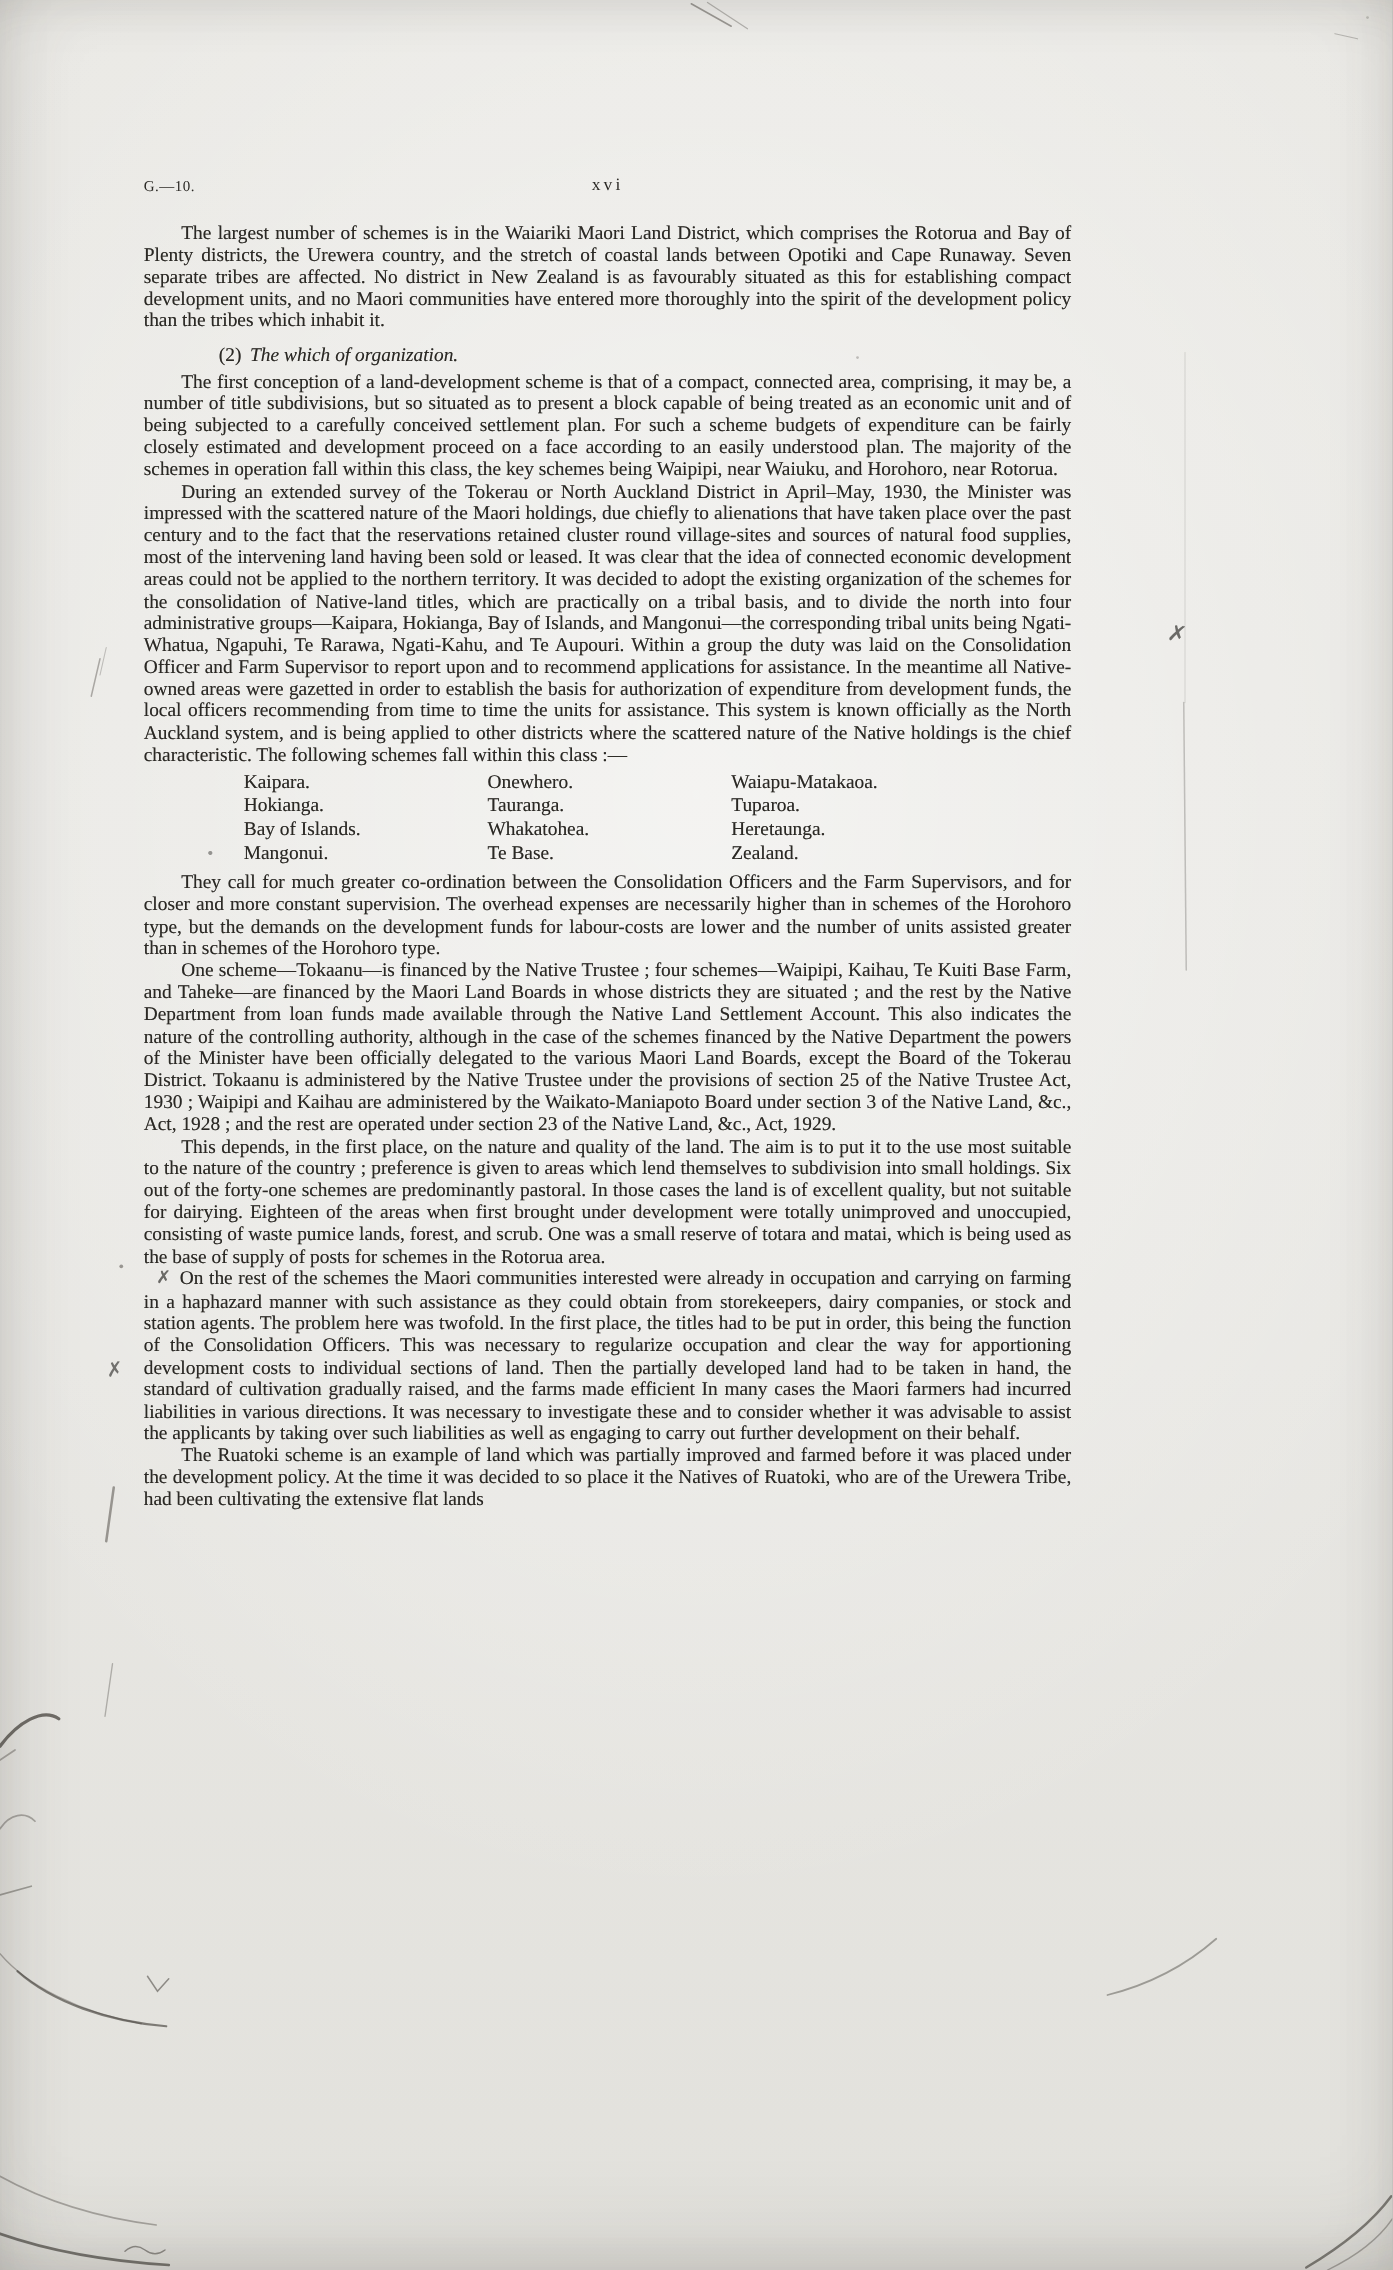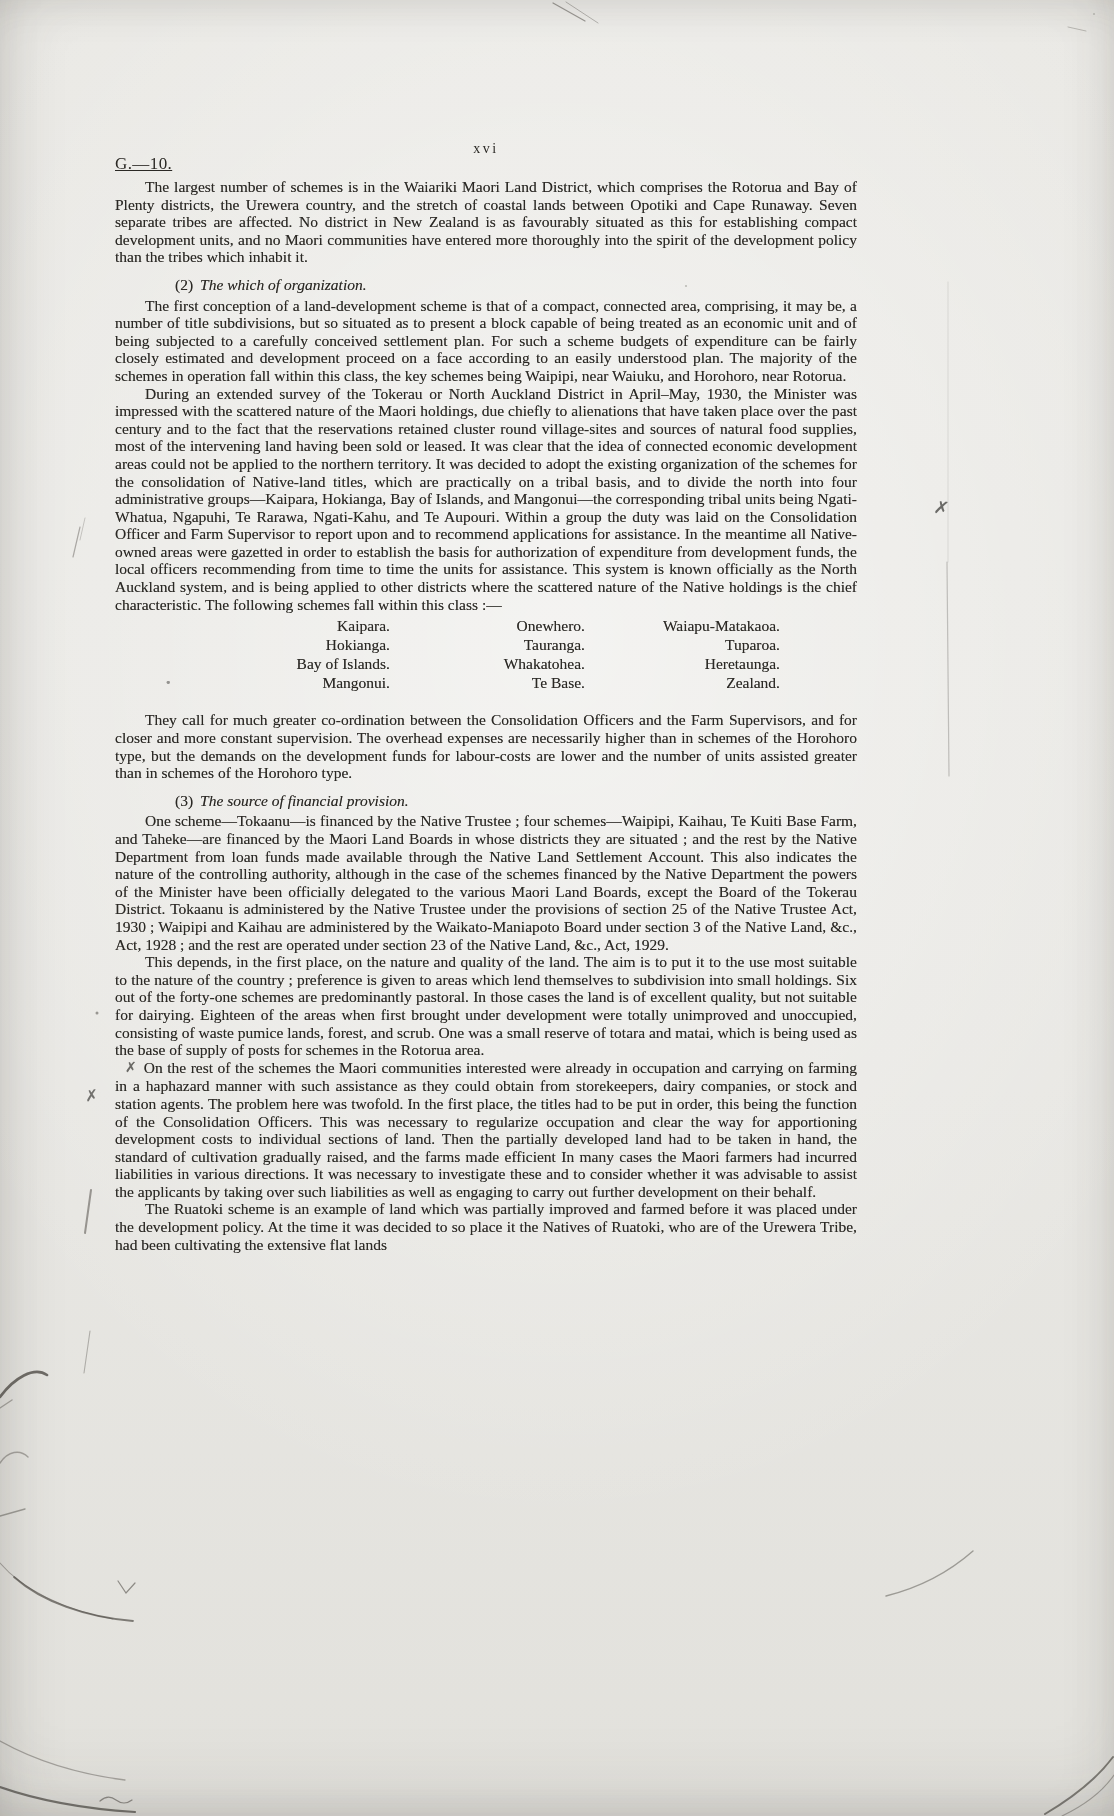--- a/index.html
+++ b/index.html
@@ -22,36 +22,36 @@
       inset 0 30px 60px -40px rgba(60,55,48,.10);
     font-family: "Liberation Serif", "DejaVu Serif", serif;
     color: #2b2925;
   }
 
   .artifacts { position: absolute; left: 0; top: 0; pointer-events: none; }
 
   .content { position: absolute; left: 115px; top: 138px; width: 742px; }
 
   .header { position: relative; height: 26px; }
-  .doc-ref { position: absolute; left: 0; top: 16px; font-size: 17px; letter-spacing: .4px; text-decoration: underline; }
+  .doc-ref { position: absolute; left: 0; top: 4px; font-size: 12px; letter-spacing: .4px; }
   .page-num { position: absolute; left: 50%; top: 3px; transform: translateX(-50%); font-size: 14px; letter-spacing: 2.5px; }
 
   .body {
     margin-top: 14px;
     font-size: 15.5px;
     line-height: 17.6px;
     text-align: justify;
     text-shadow: 0 0 .5px rgba(43,41,37,.5);
   }
   .para { margin: 0; text-indent: 30px; }
   .heading { margin: 10px 0 3px 60px; text-indent: 0; text-align: left; }
   .h-num { margin-right: 7px; font-style: normal; }
   .h-title { font-style: italic; }
 
-  .schemes { margin: 4px 0 19px 80px; line-height: 18.8px; text-align: right; }
+  .schemes { margin: 4px 0 5px 80px; line-height: 18.8px; text-align: left; }
   .schemes-row { position: relative; display: flex; }
   .scheme-cell { width: 195px; text-indent: 0; }
   .row-dot { position: absolute; left: -30px; top: 0; font-size: 11px; opacity: .55; }
 
   .pencil { font-family: "DejaVu Sans", sans-serif; color: #4b4a47; }
   .cross-right { position: absolute; left: 934px; top: 497px; font-size: 18px; opacity: .8; transform: rotate(10deg); }
   .cross-left { position: absolute; left: 85px; top: 1086px; font-size: 16px; opacity: .75; transform: rotate(-6deg); }
 
   .marked { text-indent: 0; }
   .inline-cross { display: inline-block; margin-left: 10px; margin-right: 7px; font-size: 14px; opacity: .8; transform: translateY(-1px); }
@@ -133,23 +133,20 @@
         <div class="schemes-row">
           <span class="row-dot pencil">•</span>
           <span class="scheme-cell">Mangonui.</span>
           <span class="scheme-cell">Te Base.</span>
           <span class="scheme-cell">Zealand.</span>
         </div>
       </div>
 
       <p class="para">They call for much greater co-ordination between the Consolidation Officers and the Farm Supervisors, and for closer and more constant supervision. The overhead expenses are necessarily higher than in schemes of the Horohoro type, but the demands on the development funds for labour-costs are lower and the number of units assisted greater than in schemes of the Horohoro type.</p>
 
-      <p class="heading">
-        <span class="h-num">(3)</span><span class="h-title">The source of financial provision.</span>
-      </p>
 
       <p class="para">One scheme—Tokaanu—is financed by the Native Trustee&nbsp;; four schemes—Waipipi, Kaihau, Te Kuiti Base Farm, and Taheke—are financed by the Maori Land Boards in whose districts they are situated&nbsp;; and the rest by the Native Department from loan funds made available through the Native Land Settlement Account. This also indicates the nature of the controlling authority, although in the case of the schemes financed by the Native Department the powers of the Minister have been officially delegated to the various Maori Land Boards, except the Board of the Tokerau District. Tokaanu is administered by the Native Trustee under the provisions of section 25 of the Native Trustee Act, 1930&nbsp;; Waipipi and Kaihau are administered by the Waikato-Maniapoto Board under section 3 of the Native Land, &amp;c., Act, 1928&nbsp;; and the rest are operated under section 23 of the Native Land, &amp;c., Act, 1929.</p>
 
 
       <p class="para">This depends, in the first place, on the nature and quality of the land. The aim is to put it to the use most suitable to the nature of the country&nbsp;; preference is given to areas which lend themselves to subdivision into small holdings. Six out of the forty-one schemes are predominantly pastoral. In those cases the land is of excellent quality, but not suitable for dairying. Eighteen of the areas when first brought under development were totally unimproved and unoccupied, consisting of waste pumice lands, forest, and scrub. One was a small reserve of totara and matai, which is being used as the base of supply of posts for schemes in the Rotorua area.</p>
 
       <p class="para marked">
         <span class="inline-cross pencil">✗</span><span>On the rest of the schemes the Maori communities interested were already in occupation and carrying on farming in a haphazard manner with such assistance as they could obtain from storekeepers, dairy companies, or stock and station agents. The problem here was twofold. In the first place, the titles had to be put in order, this being the function of the Consolidation Officers. This was necessary to regularize occupation and clear the way for apportioning development costs to individual sections of land. Then the partially developed land had to be taken in hand, the standard of cultivation gradually raised, and the farms made efficient In many cases the Maori farmers had incurred liabilities in various directions. It was necessary to investigate these and to consider whether it was advisable to assist the applicants by taking over such liabilities as well as engaging to carry out further development on their behalf.</span>
       </p>
 

